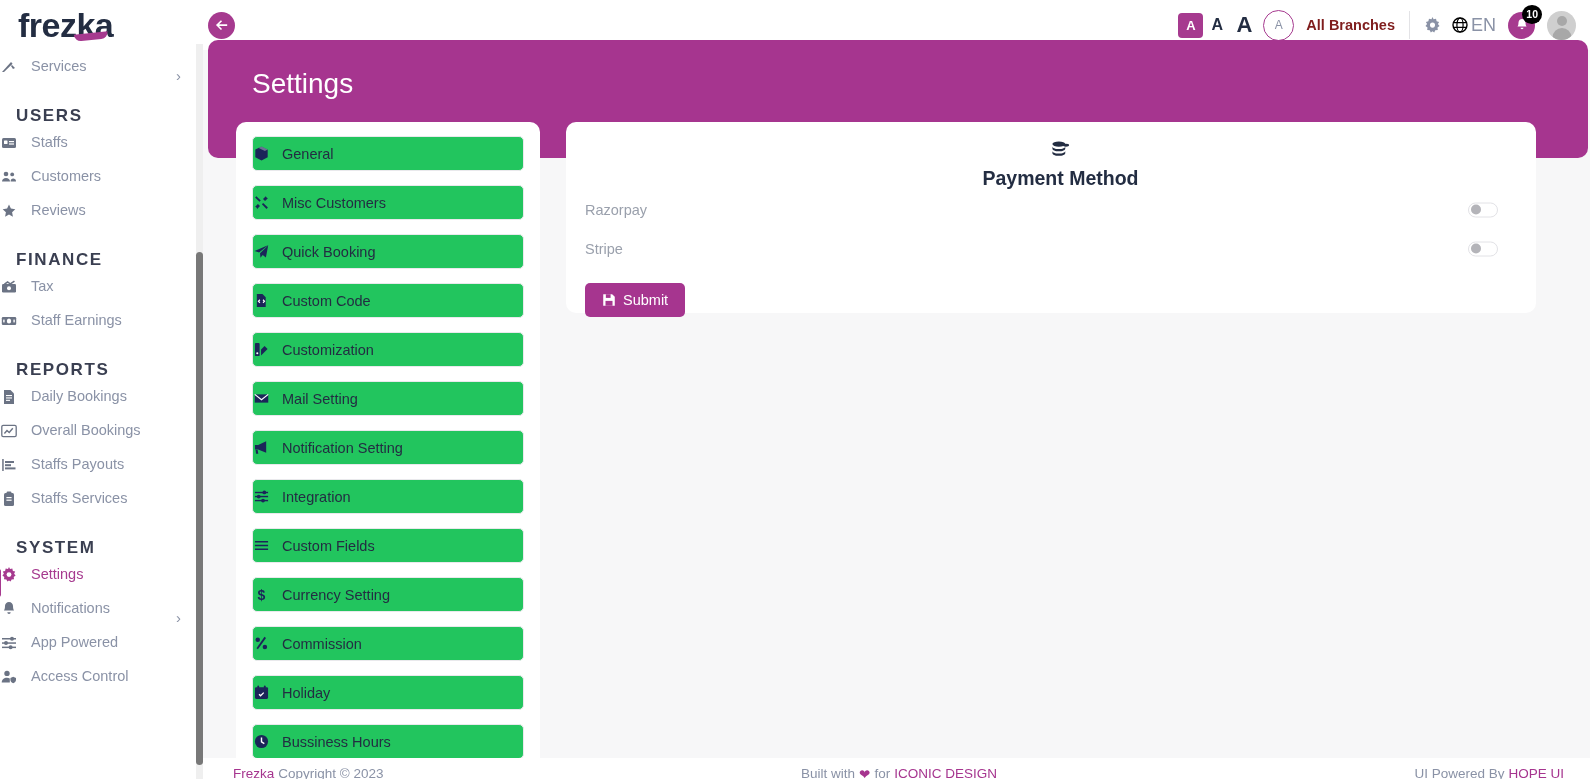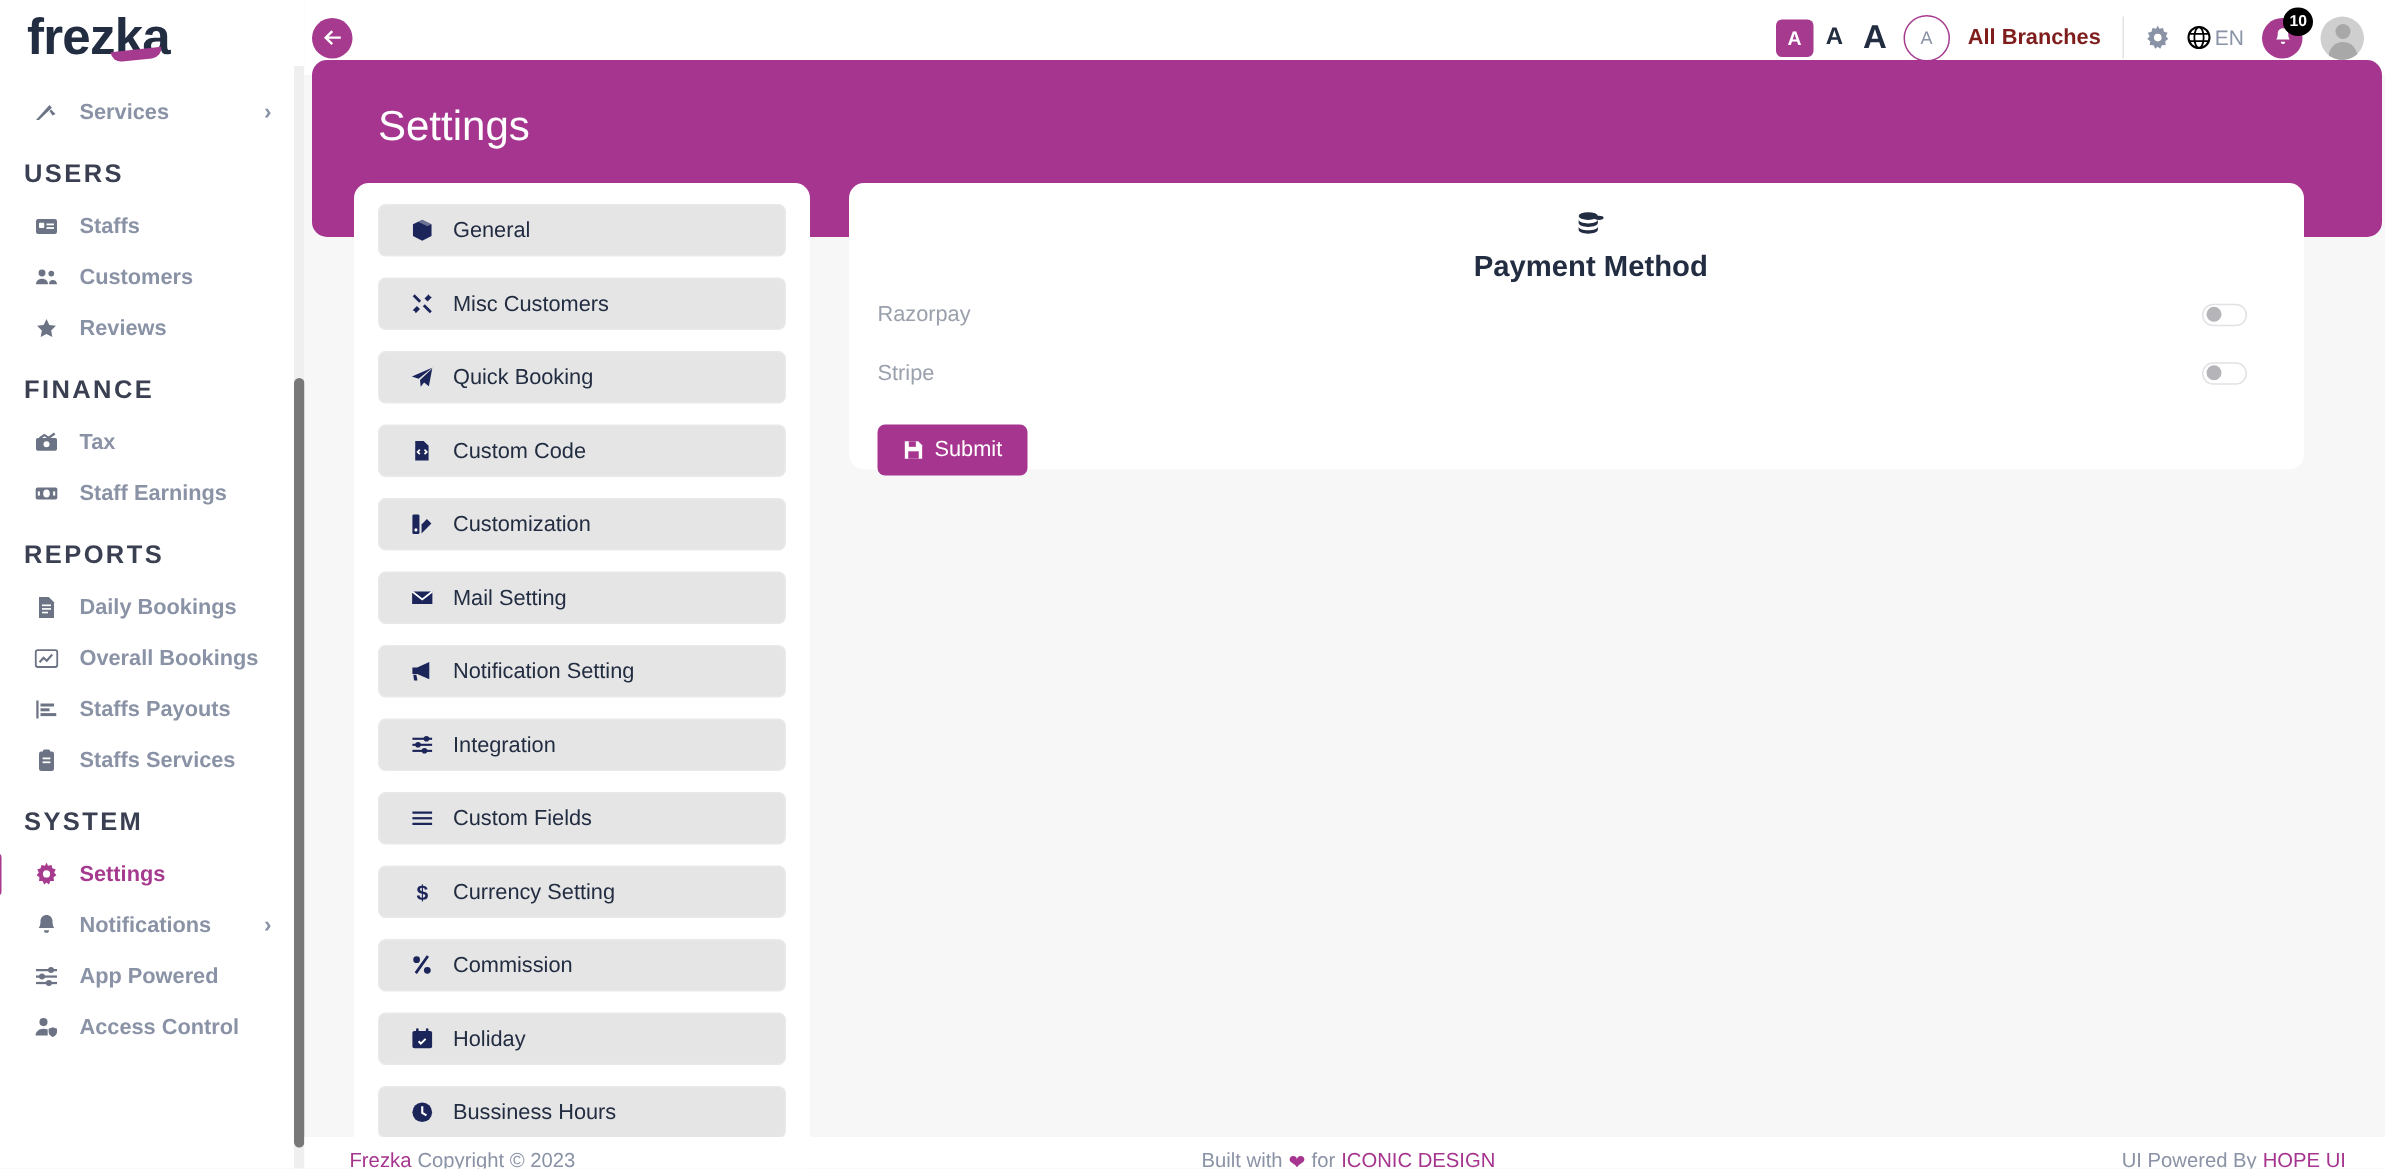--- a/index.html
+++ b/index.html
@@ -36,24 +36,24 @@
     overflow: hidden;
   }
   .nav-clip-top {
     height: 14px; overflow: hidden; position: relative;
   }
   .sec-label {
     font-size: 17px; font-weight: 700; letter-spacing: 1.6px;
     color: #3a3f51; padding: 14px 0 8px 16px; text-transform: uppercase;
   }
   .nav-item {
-    display: flex; align-items: center;
-    height: 34px; padding-left: 22px; margin: 0 0 0 0;
+    display: flex; align-items: flex-start;
+    height: 34px; margin: 0 0 0 0;
     color: #8a92a6; font-size: 14.5px;
-    position: relative; cursor: pointer; font-weight: bold;
+    position: relative; cursor: pointer;
   }
   .nav-item .nlabel { margin-left: 14px; white-space: nowrap; }
   .nav-item .nicon {
     width: 17px; height: 17px; display: inline-flex;
     align-items: center; justify-content: center;
     color: #6b7384; flex: 0 0 17px;
   }
   .nav-item .nicon svg { width: 16px; height: 16px; fill: currentColor; }
   .nav-item.active { color: #a63a8f; }
   .nav-item.active .nicon { color: #a63a8f; }
@@ -117,21 +117,21 @@
     margin-right: 14px; cursor: pointer; white-space: nowrap;
   }
   .vdiv { width: 1px; height: 28px; background: #e3e3e6; margin-right: 14px; }
   .ticon {
     color: #8a92a6; display: inline-flex; align-items: center;
     justify-content: center; cursor: pointer; margin-right: 11px;
   }
   .ticon svg { width: 17px; height: 17px; fill: currentColor; }
   .lang { display: inline-flex; align-items: center; gap: 3px; margin-right: 12px; cursor: pointer; }
   .lang svg { width: 16px; height: 16px; fill: #8a92a6; }
-  .lang .lt { font-size: 14px; color: #8a92a6; text-align: right; }
+  .lang .lt { font-size: 18px; color: #8a92a6; text-align: right; }
   .bellwrap { position: relative; margin-right: 12px; cursor: pointer; }
   .bell {
     width: 27px; height: 27px; border-radius: 50%; background: #a63a8f;
     display: flex; align-items: center; justify-content: center;
   }
   .bell svg { width: 14px; height: 14px; fill: #fff; }
   .badge {
     position: absolute; right: -7px; top: -7px;
     min-width: 19px; height: 19px; border-radius: 50%;
     background: #000000; color: #fff; font-size: 10.5px; font-weight: 700;
@@ -168,22 +168,22 @@
     position: absolute; left: 236px; top: 122px;
     width: 304px; height: 680px;
     background: #fff; border-radius: 10px;
     padding: 14px 16px 0 16px;
     overflow: hidden;
   }
   .menu-item {
     display: flex; align-items: center;
     height: 35px; margin-bottom: 14px;
     border: 1px solid #e9e9ec; border-radius: 5px;
-    padding-left: 20px; cursor: pointer;
-    color: #232d42; font-size: 14.5px; background: #e5e5e5;
+    cursor: pointer;
+    color: #232d42; font-size: 14.5px; background: #22c55e;
   }
   .menu-item .micon {
     width: 16px; flex: 0 0 16px; display: inline-flex;
     align-items: center; justify-content: center; color: #1b2559;
   }
   .menu-item .micon svg { width: 15px; height: 15px; fill: currentColor; }
   .menu-item .mlabel { margin-left: 13px; }
 
   
   .pay-card {

